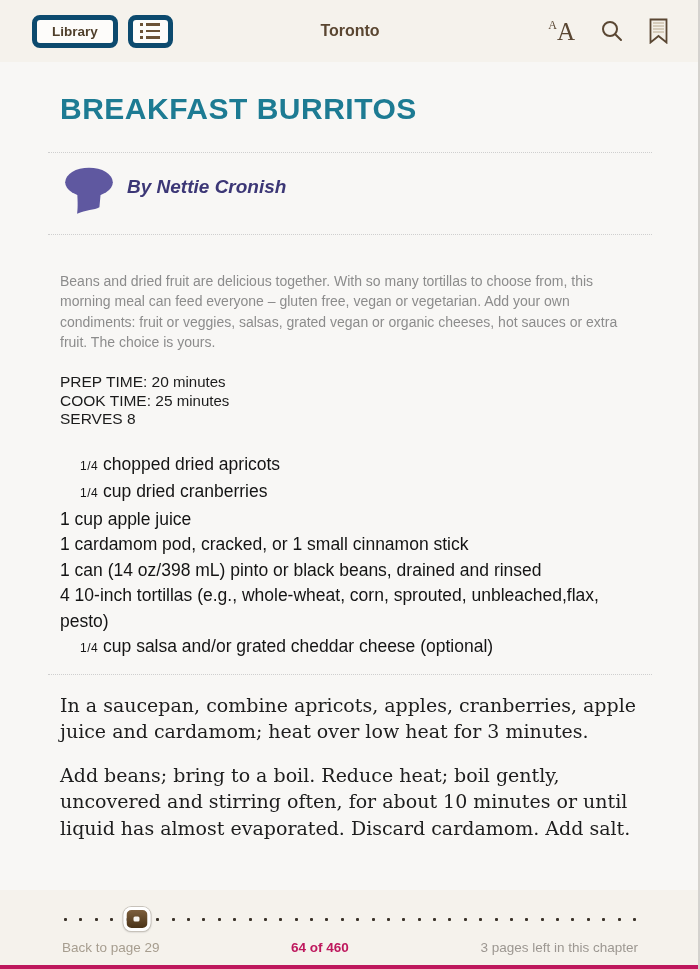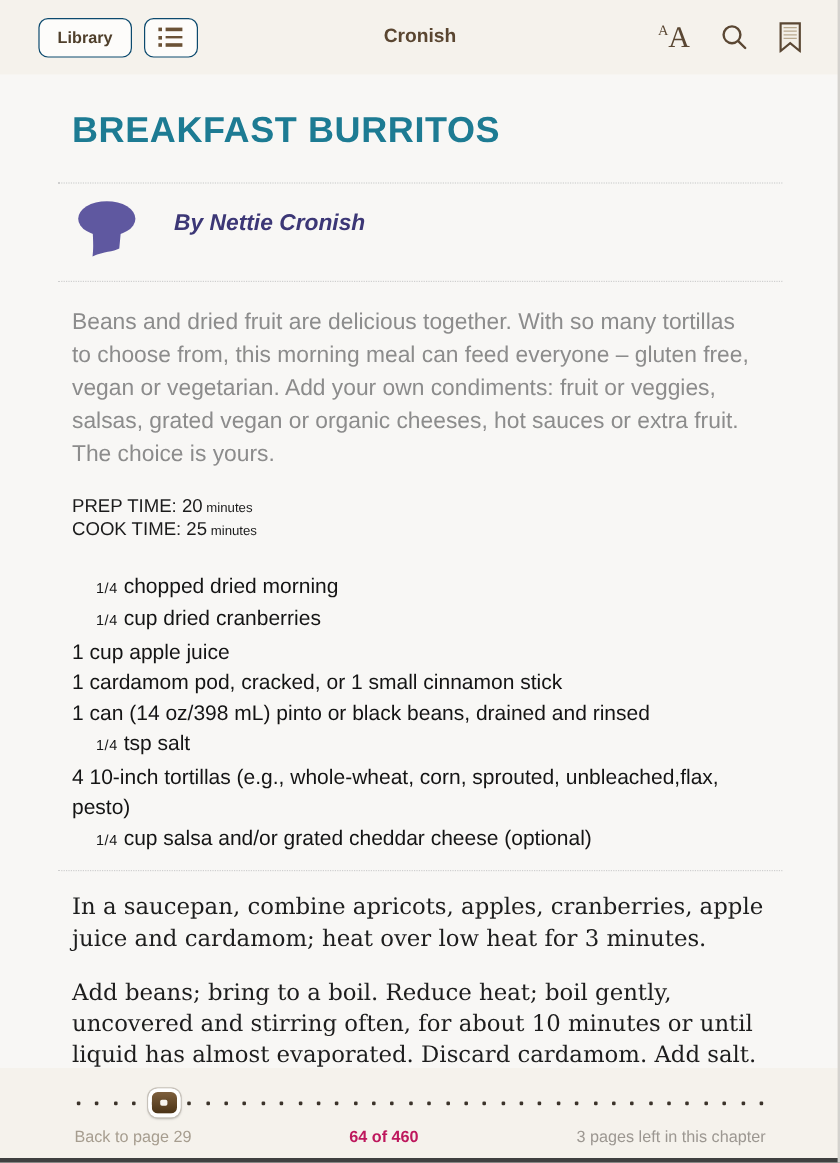--- a/index.html
+++ b/index.html
@@ -16,21 +16,21 @@
     background: #d4d2ce;
   }
 
   
   .topbar {
     height: 62px; background: #f5f2ec;
     display: flex; align-items: center;
     padding: 0 32px; position: relative;
   }
   .chip {
-    background: #fdfcfa; border: 1px solid #0c4a6e; border-radius: 8px;
+    background: #fdfcfa; border: 5px solid #0c4a6e; border-radius: 8px;
     height: 33px; display: inline-flex; align-items: center; justify-content: center;
     cursor: pointer;
   }
   .library-btn { padding: 0 15px; font-size: 13.5px; font-weight: bold; color: #4f3f2b; }
   .toc-btn { width: 45px; margin-left: 10px; }
   .toc-glyph { display: inline-flex; flex-direction: column; gap: 3.5px; }
   .toc-glyph i { display: flex; align-items: center; gap: 3px; }
   .toc-glyph i::before { content: ""; width: 3px; height: 3px; background: #6b5236; }
   .toc-glyph i::after  { content: ""; width: 14px; height: 2.5px; background: #6b5236; }
   .book-title {
@@ -49,59 +49,59 @@
 
   h1.recipe-title {
     margin: 30px 0 0 12px;
     font-size: 30px; font-weight: 600; letter-spacing: 0.5px;
     color: #1d7b93;
   }
   .div1 { margin-top: 26px; }
 
   .author-block { display: flex; margin: 13px 0 0 15px; }
   .chefhat { width: 52px; height: 52px; flex: 0 0 auto; }
-  .author-texts { margin-left: 30px; padding-top: 10px; text-align: right; }
+  .author-texts { margin-left: 12px; padding-top: 10px; text-align: right; }
   .byline {
     font-size: 19px; font-weight: bold; font-style: italic; color: #3c3776;
   }
   .author-bio {
     margin-top: 15px; width: 480px;
     font-size: 15.5px; font-style: italic; color: #4c459b; line-height: 1.5;
   }
   .div2 { margin-top: 16px; }
 
   .intro {
-    margin: 20px 0 0 12px; width: 568px;
-    font-size: 19px; color: #8c8c8c; line-height: 1.45;
+    margin: 36px 0 0 12px; width: 568px;
+    font-size: 14px; color: #8c8c8c; line-height: 1.45;
   }
 
   .meta { margin: 21px 0 0 12px; color: #1b1b1b; }
   .meta-line { font-size: 15.5px; line-height: 18.5px; }
-  .meta-line .unit { font-size: 11px; }
+  .meta-line .unit { font-size: 15px; }
 
   .ingredients { margin: 23px 0 0 12px; list-style: none; width: 572px; }
   .ingredients li {
     font-size: 17.5px; color: #141414; line-height: 25.5px;
     font-family: "Liberation Sans", sans-serif;
   }
   .qty { color: #141414; }
   .qty.frac { font-size: 12px; letter-spacing: 0.5px; margin-left: 20px; }
   .div3 { margin-top: 12px; }
 
   .steps { margin: 17px 0 0 12px; width: 582px; }
   .steps p {
     font-family: "DejaVu Serif", "Liberation Serif", serif;
     font-size: 19px; color: #1d1d1d; line-height: 1.38;
   }
   .steps p + p { margin-top: 18px; }
 
   
   .footer {
     position: absolute; left: 0; right: 0; bottom: 0; height: 79px;
-    background: #f5f2ec; border-bottom: 4px solid #404040;
+    background: #f5f2ec; border-bottom: 4px solid #be185d;
   }
   .dots-bar {
     position: relative; margin: 17px 64px 0;
     display: flex; justify-content: space-between; align-items: center;
     height: 24px; cursor: pointer;
   }
   .dot { width: 3px; height: 3px; background: #3b332a; border-radius: 1px; }
   .handle {
     position: absolute; top: 50%; transform: translate(-50%, -50%);
     width: 27px; height: 24px; border-radius: 8px;
@@ -128,21 +128,21 @@
 
 <header class="topbar">
   <button class="chip library-btn">Library</button>
   <button class="chip toc-btn">
     <span class="toc-glyph">
         <i></i>
         <i></i>
         <i></i>
       </span>
   </button>
-  <div class="book-title">Cronish</div>
+  <div class="book-title">Toronto</div>
   <div class="topbar-right">
     <span class="aA icon-btn">
       <span class="small-a">A</span>
         <span class="big-a">A</span>
     </span>
     <span class="icon-btn">
       <svg width="24" height="24" viewBox="0 0 24 24" fill="none">
         <circle cx="10" cy="10" r="7" stroke="#5a4733" stroke-width="2"></circle>
         <line x1="15.2" y1="15.2" x2="21" y2="21" stroke="#5a4733" stroke-width="2" stroke-linecap="round"></line>
       </svg>
@@ -181,29 +181,31 @@
 
   <p class="intro">Beans and dried fruit are delicious together. With so many tortillas to choose from, this morning meal can feed everyone – gluten free, vegan or vegetarian. Add your own condiments: fruit or veggies, salsas, grated vegan or organic cheeses, hot sauces or extra fruit. The choice is yours.</p>
 
   <div class="meta">
     <div class="meta-line">
       <span class="caps">PREP TIME: 20</span><span class="unit"> minutes</span>
     </div>
     <div class="meta-line">
       <span class="caps">COOK TIME: 25</span><span class="unit"> minutes</span>
     </div>
+    <div class="meta-line">
+      <span class="caps">SERVES 8</span><span class="unit"></span>
+    </div>
   </div>
 
   <ul class="ingredients">
-    <li><span class="qty frac">1/4</span><span> chopped dried morning</span></li>
+    <li><span class="qty frac">1/4</span><span> chopped dried apricots</span></li>
     <li><span class="qty frac">1/4</span><span> cup dried cranberries</span></li>
     <li><span class="qty">1</span><span> cup apple juice</span></li>
     <li><span class="qty">1</span><span> cardamom pod, cracked, or 1 small cinnamon stick</span></li>
     <li><span class="qty">1</span><span> can (14 oz/398 mL) pinto or black beans, drained and rinsed</span></li>
-    <li><span class="qty frac">1/4</span><span> tsp salt</span></li>
     <li><span class="qty">4</span><span> 10-inch tortillas (e.g., whole-wheat, corn, sprouted, unbleached,flax, pesto)</span></li>
     <li><span class="qty frac">1/4</span><span> cup salsa and/or grated cheddar cheese (optional)</span></li>
   </ul>
 
   <hr class="divider div3">
 
   <div class="steps">
     <p>In a saucepan, combine apricots, apples, cranberries, apple juice and cardamom; heat over low heat for 3 minutes.</p>
     <p>Add beans; bring to a boil. Reduce heat; boil gently, uncovered and stirring often, for about 10 minutes or until liquid has almost evaporated. Discard cardamom. Add salt.</p>
   </div>

